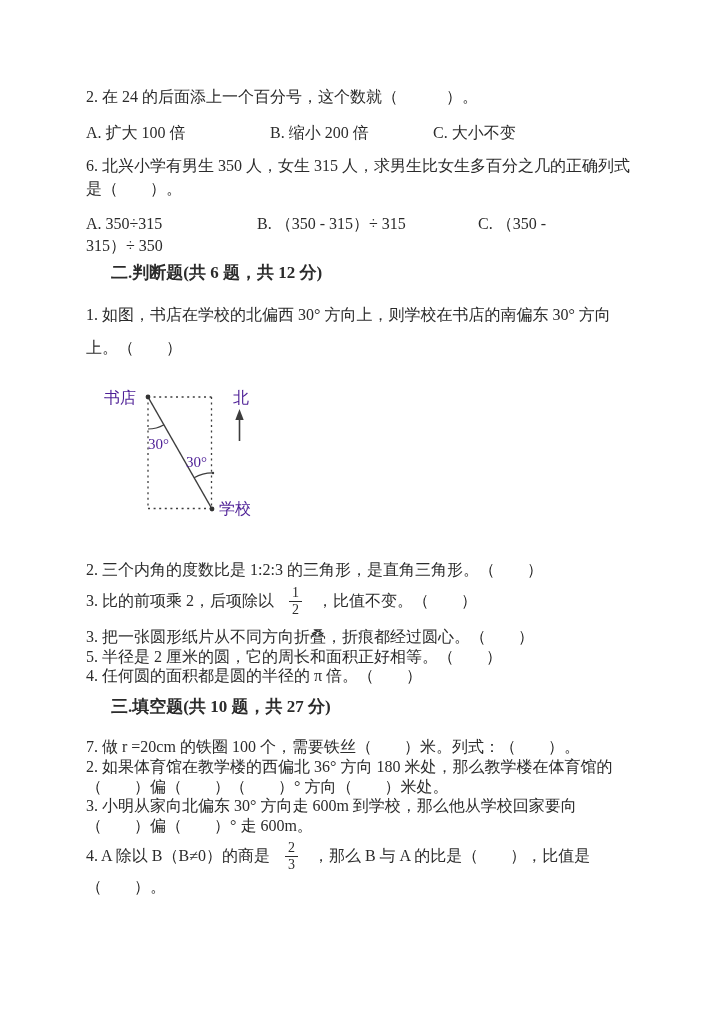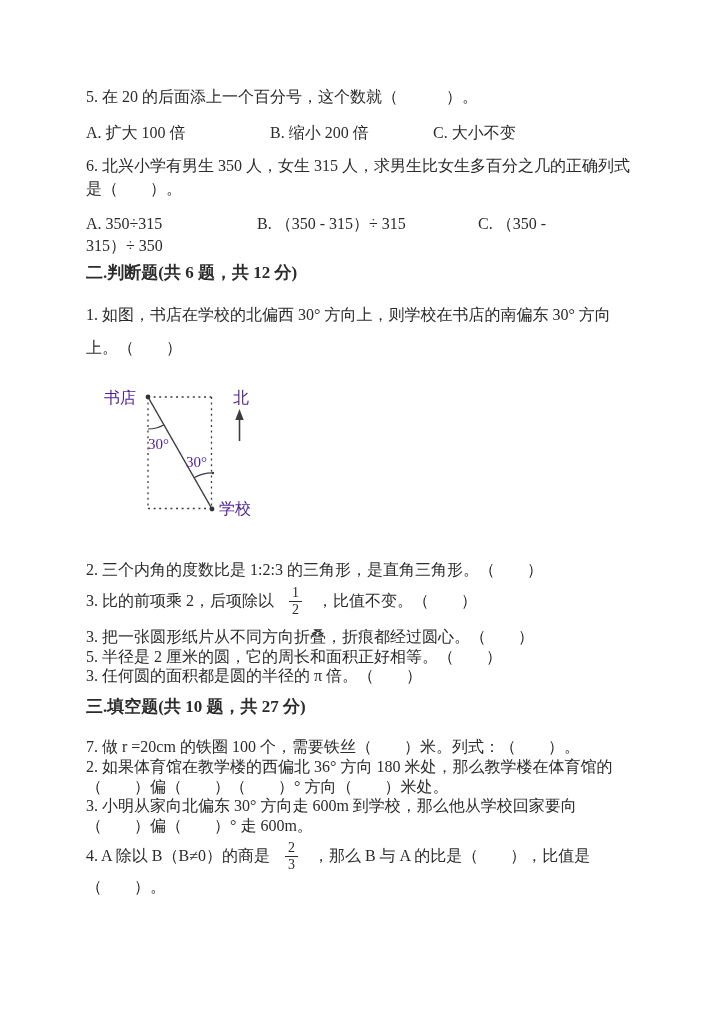--- a/index.html
+++ b/index.html
@@ -13,20 +13,21 @@
   }
   .line{
     position:absolute;
     font-size:16px;
     line-height:17px;
     white-space:pre;
   }
   .heading{
     font-weight:bold;
     font-size:17px;
+    margin-left:25px;
   }
   .fracline{
     position:absolute;
     display:flex;
     align-items:center;
     height:32px;
     font-size:16px;
     white-space:pre;
   }
   .frac{
@@ -48,21 +49,21 @@
     white-space:pre;
     color:#4c1d95;
   }
   .dlabel.angle{font-size:15px;}
 </style>
 </head>
 <body>
 
 <div class="page">
 
-  <div class="line" style="left:86px;top:88px">5. 在 20 的后面添上一个百分号，这个数就（　　　）。</div>
+  <div class="line" style="left:86px;top:88px">2. 在 24 的后面添上一个百分号，这个数就（　　　）。</div>
   <div class="line" style="left:86px;top:124px">A. 扩大 100 倍</div>
   <div class="line" style="left:270px;top:124px">B. 缩小 200 倍</div>
   <div class="line" style="left:433px;top:124px">C. 大小不变</div>
 
   <div class="line" style="left:86px;top:157px">6. 北兴小学有男生 350 人，女生 315 人，求男生比女生多百分之几的正确列式</div>
   <div class="line" style="left:86px;top:180px">是（　　）。</div>
   <div class="line" style="left:86px;top:215px">A. 350÷315</div>
   <div class="line" style="left:257px;top:215px">B. （350 - 315）÷ 315</div>
   <div class="line" style="left:478px;top:215px">C. （350 -</div>
   <div class="line" style="left:86px;top:237px">315）÷ 350</div>
@@ -106,21 +107,21 @@
     <span>3. 比的前项乘 2，后项除以</span>
     <span class="frac">
       <span class="num">1</span>
       <span class="den">2</span>
     </span>
     <span>，比值不变。（　　）</span>
   </div>
 
   <div class="line" style="left:86px;top:628px">3. 把一张圆形纸片从不同方向折叠，折痕都经过圆心。（　　）</div>
   <div class="line" style="left:86px;top:648px">5. 半径是 2 厘米的圆，它的周长和面积正好相等。（　　）</div>
-  <div class="line" style="left:86px;top:667px">3. 任何圆的面积都是圆的半径的 π 倍。（　　）</div>
+  <div class="line" style="left:86px;top:667px">4. 任何圆的面积都是圆的半径的 π 倍。（　　）</div>
 
   <div class="line heading" style="left:86px;top:698px">三.填空题(共 10 题，共 27 分)</div>
   <div class="line" style="left:86px;top:738px">7. 做 r =20cm 的铁圈 100 个，需要铁丝（　　）米。列式：（　　）。</div>
   <div class="line" style="left:86px;top:758px">2. 如果体育馆在教学楼的西偏北 36° 方向 180 米处，那么教学楼在体育馆的</div>
   <div class="line" style="left:86px;top:778px">（　　）偏（　　）（　　）° 方向（　　）米处。</div>
   <div class="line" style="left:86px;top:797px">3. 小明从家向北偏东 30° 方向走 600m 到学校，那么他从学校回家要向</div>
   <div class="line" style="left:86px;top:817px">（　　）偏（　　）° 走 600m。</div>
 
   <div class="fracline" style="left:86px;top:840px">
     <span>4. A 除以 B（B≠0）的商是</span>

